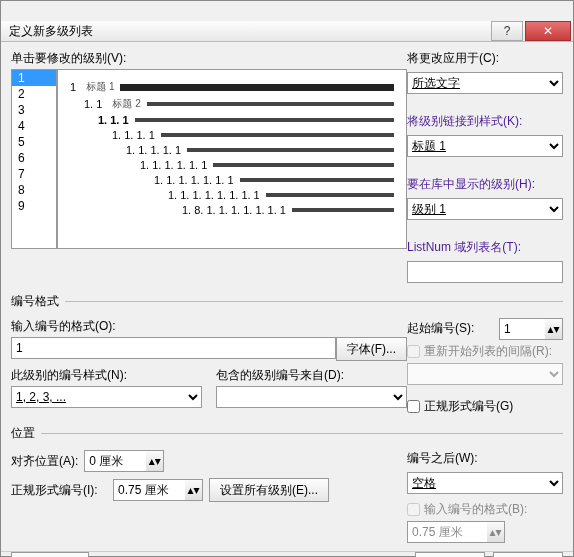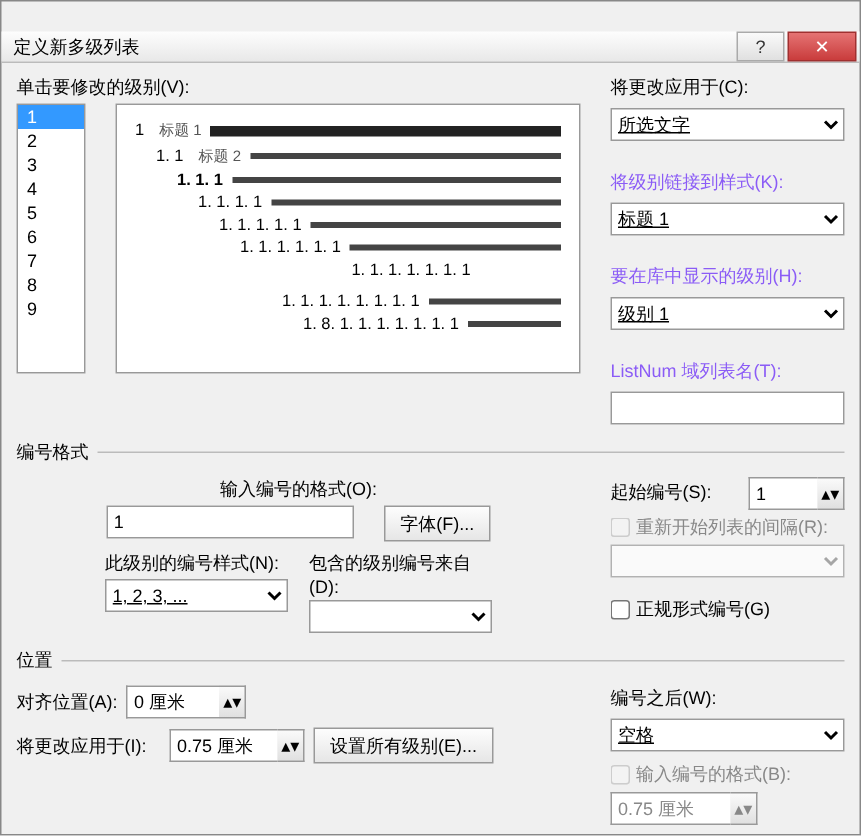--- a/index.html
+++ b/index.html
@@ -4,37 +4,37 @@
 <style>
 * { box-sizing: border-box; font-family: "Microsoft YaHei", "SimSun", sans-serif; font-size: 12px; }
 body { margin: 0; background: #ccc; width: 574px; height: 557px; }
 .dialog { width: 574px; height: 557px; background: #f0f0f0; border: 1px solid #888; display: flex; flex-direction: column; }
 .titlebar { height: 30px; background: linear-gradient(#fdfdfd, #e8e8e8); border-bottom: 1px solid #bbb; display: flex; align-items: center; padding: 0 0 0 8px; margin-top: 20px; }
 .titlebar .title { flex: 1; }
 .titlebar .wbtn { width: 32px; height: 20px; border: 1px solid #aaa; background: linear-gradient(#fafafa,#e0e0e0); margin-left: 2px; display: flex; align-items: center; justify-content: center; }
 .titlebar .wbtn.help { color: #333; }
 .titlebar .wbtn.close { width: 46px; background: linear-gradient(#e57373,#c93c3c); color: #fff; border-color: #a03030; margin-right: 2px; }
 .content { flex: 1; padding: 8px 10px; display: flex; flex-direction: column; gap: 6px; }
-.row { display: flex; gap: 20px; }
+.row { display: flex; gap: 0; }
 .col { display: flex; flex-direction: column; }
 .lbl { margin-bottom: 2px; }
 select, input[type=text] { border: 1px solid #999; background: #fff; height: 22px; padding: 0 4px; }
 select { padding: 0; text-decoration: underline; }
 .btn { border: 1px solid #999; background: linear-gradient(#fdfdfd,#e6e6e6); height: 24px; padding: 0 10px; display: inline-flex; align-items: center; justify-content: center; cursor: default; }
 .levels { width: 46px; height: 180px; border: 1px solid #999; background: #fff; overflow: hidden; }
 .levels div { padding: 1px 6px; }
 .levels div.sel { background: #3399ff; color: #fff; }
 .preview { flex: 1; height: 180px; border: 1px solid #999; background: #fff; padding: 10px 12px 10px 12px; overflow: hidden; }
 .pv-row { display: flex; align-items: center; gap: 6px; margin-bottom: 3px; }
 .pv-num { white-space: nowrap; font-size: 11px; }
 .pv-bar { flex: 1; height: 4px; background: #444; }
 .pv-bar.thick { height: 7px; background: #222; }
 .pv-sub { font-size: 10px; color: #555; margin-left: 4px; }
 .rcol { width: 156px; display: flex; flex-direction: column; gap: 3px; }
-.group-title { margin-top: 16px; margin-bottom: 2px; color: #8b5cf6; }
+.group-title { margin-top: 16px; margin-bottom: 2px; color: #4c1d95; }
 .hr-group { display: flex; align-items: center; gap: 6px; margin: 4px 0 2px; }
 .hr-group .line { flex: 1; height: 1px; background: #bbb; }
 .chk { display: flex; align-items: center; gap: 4px; }
 .chk input { margin: 0; }
 .disabled { color: #888; }
 .footer { height: 42px; border-top: 1px solid #ccc; display: flex; align-items: center; padding: 0 10px; gap: 8px; }
 .footer .spacer { flex: 1; }
 .small-input { width: 46px; }
 .combo-arrow { width: 18px; border: 1px solid #999; border-left: none; background: linear-gradient(#fafafa,#e0e0e0); display: flex; align-items: center; justify-content: center; }
 .combo { display: flex; }
@@ -87,21 +87,21 @@
                 <div class="pv-bar"></div>
               </div>
               <div class="pv-row" style="padding-left: 56px;">
                 <span class="pv-num">1. 1. 1. 1. 1</span>
                 <div class="pv-bar"></div>
               </div>
               <div class="pv-row" style="padding-left: 70px;">
                 <span class="pv-num">1. 1. 1. 1. 1. 1</span>
                 <div class="pv-bar"></div>
               </div>
-              <div class="pv-row" style="padding-left: 84px; flex-direction: column;">
+              <div class="pv-row" style="padding-left: 84px;">
                 <span class="pv-num">1. 1. 1. 1. 1. 1. 1</span>
                 <div class="pv-bar"></div>
               </div>
               <div class="pv-row" style="padding-left: 98px;">
                 <span class="pv-num">1. 1. 1. 1. 1. 1. 1. 1</span>
                 <div class="pv-bar"></div>
               </div>
               <div class="pv-row" style="padding-left: 112px;">
                 <span class="pv-num">1. 8. 1. 1. 1. 1. 1. 1. 1</span>
                 <div class="pv-bar"></div>
@@ -123,21 +123,21 @@
         <input type="text" value="" style="">
       </div>
     </div>
 
     <div class="hr-group">
       <span>编号格式</span>
       <div class="line"></div>
     </div>
 
     <div class="row">
-      <div class="col" style="flex:1;align-items:center;">
+      <div class="col" style="flex:1;">
         <span class="lbl">输入编号的格式(O):</span>
         <div class="row">
           <input type="text" style="flex: 1 1 0%;" value="1">
           <button class="btn">字体(F)...</button>
         </div>
         <div class="row" style="margin-top:6px; gap:14px;">
           <div class="col" style="flex:1;">
             <span class="lbl">此级别的编号样式(N):</span>
             <select><option>1, 2, 3, ...</option></select>
           </div>
@@ -175,21 +175,21 @@
     <div class="row">
       <div class="col" style="flex:1; gap:6px;">
         <div class="row" style="align-items:center; gap:6px;">
           <span>对齐位置(A):</span>
           <div class="combo">
             <input type="text" style="width: 62px;" value="0 厘米">
             <div class="combo-arrow">▴▾</div>
           </div>
         </div>
         <div class="row" style="align-items:center; gap:6px;">
-          <span style="width:96px;">将更改应用于(I):</span>
+          <span style="width:96px;">正规形式编号(I):</span>
           <div class="combo">
             <input type="text" style="width: 72px;" value="0.75 厘米">
             <div class="combo-arrow">▴▾</div>
           </div>
           <button class="btn">设置所有级别(E)...</button>
         </div>
       </div>
       <div class="rcol">
         <span class="lbl">编号之后(W):</span>
         <select><option>空格</option></select>

